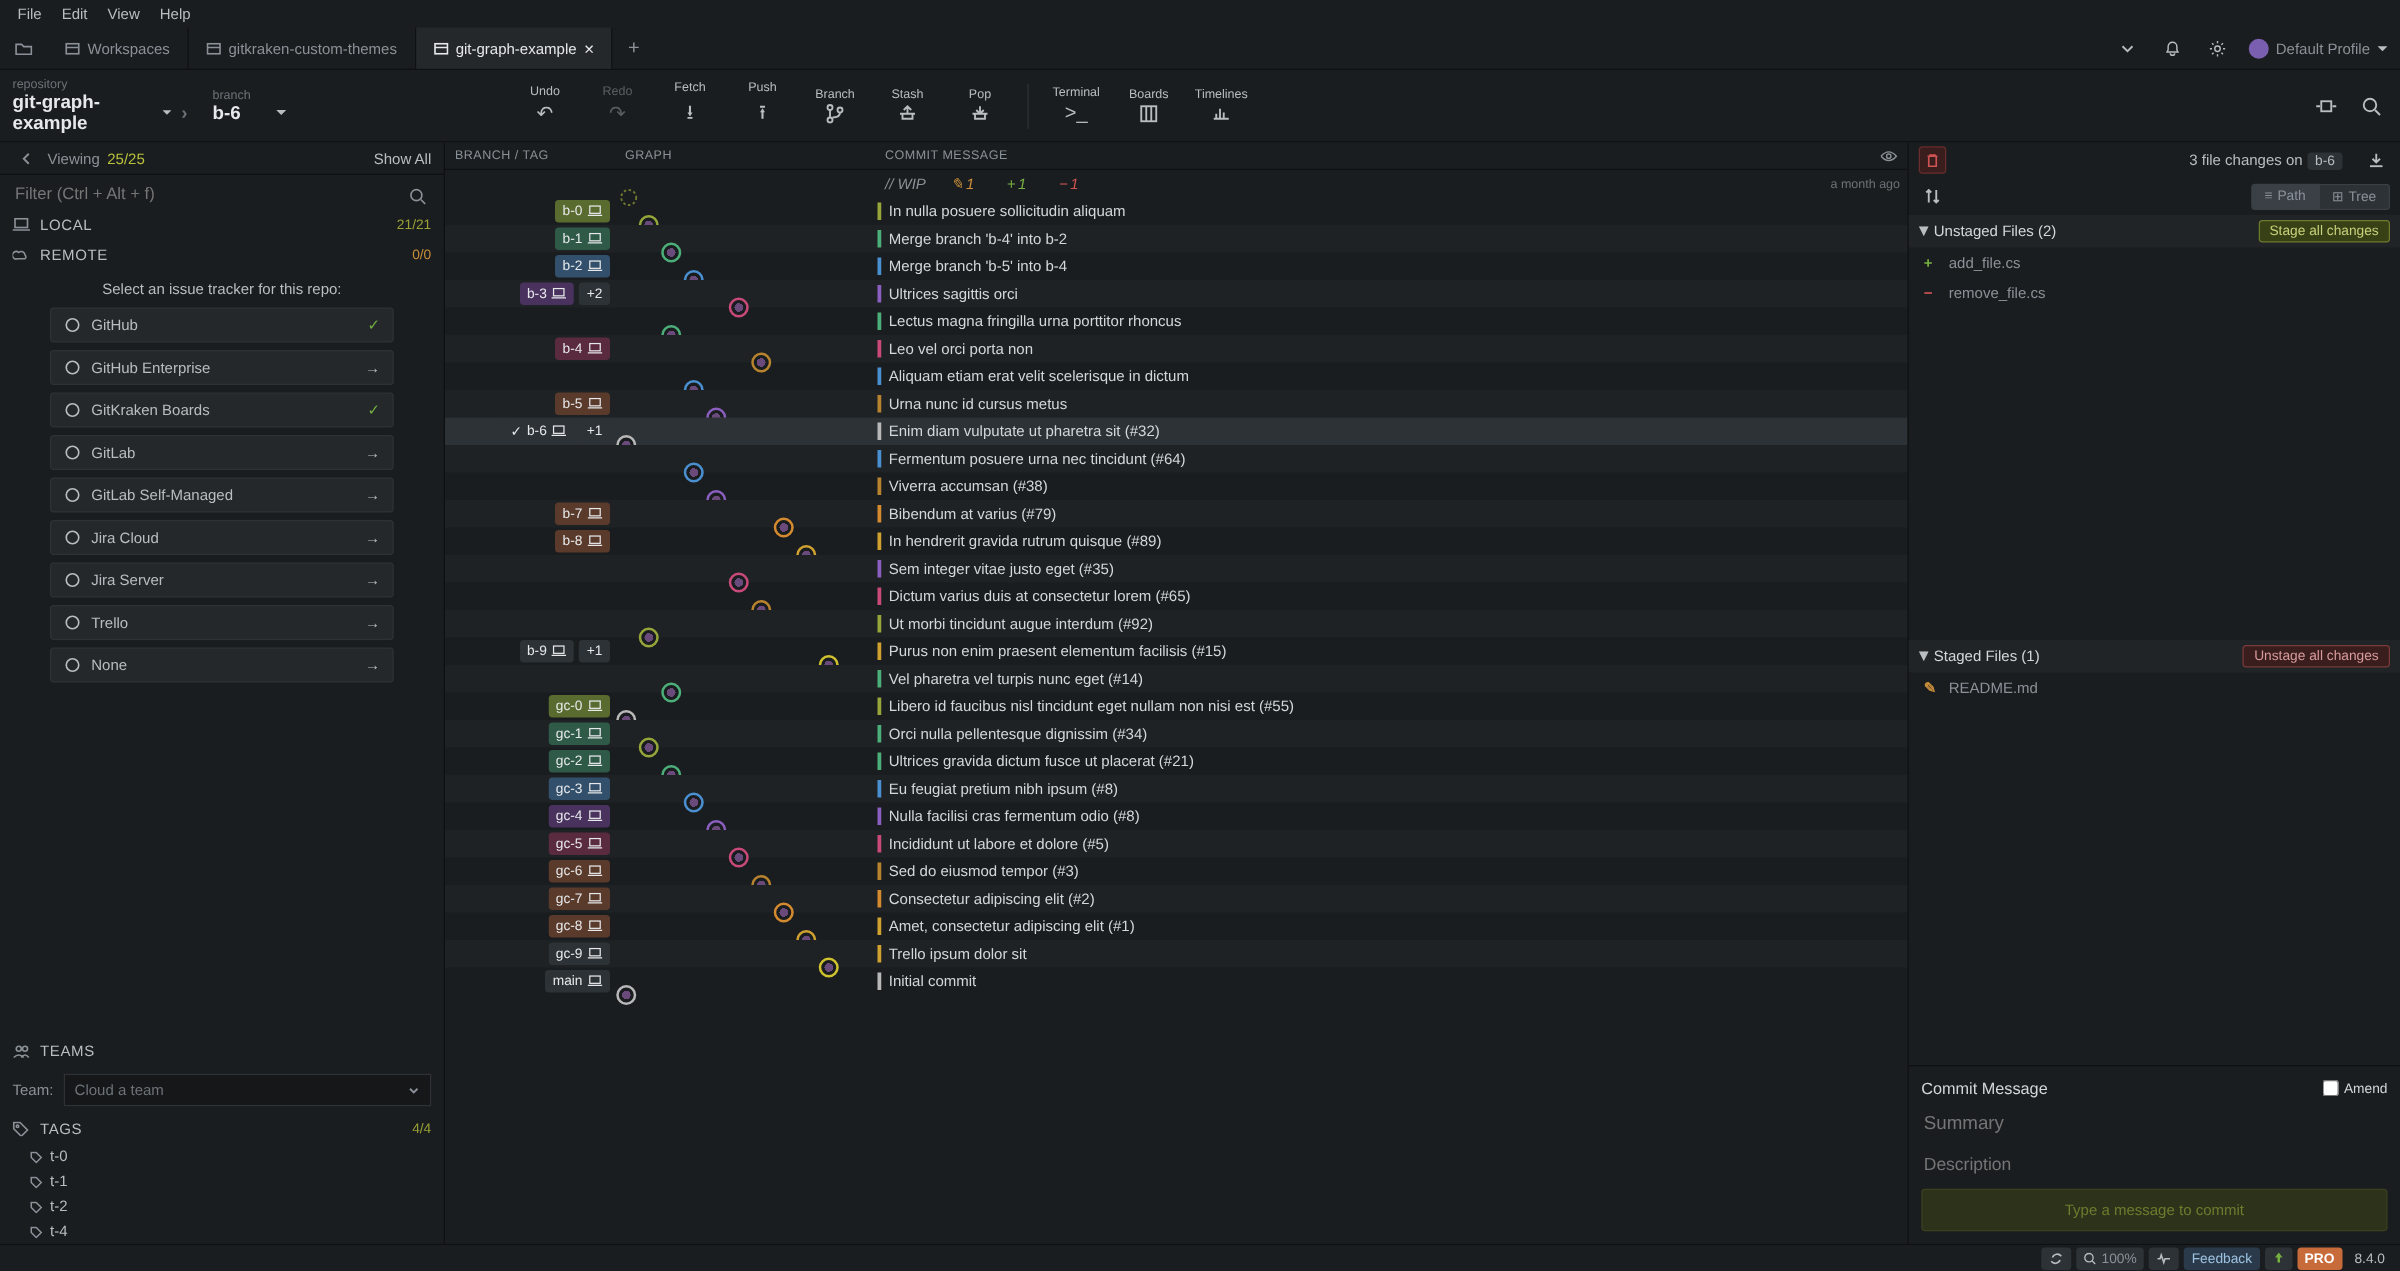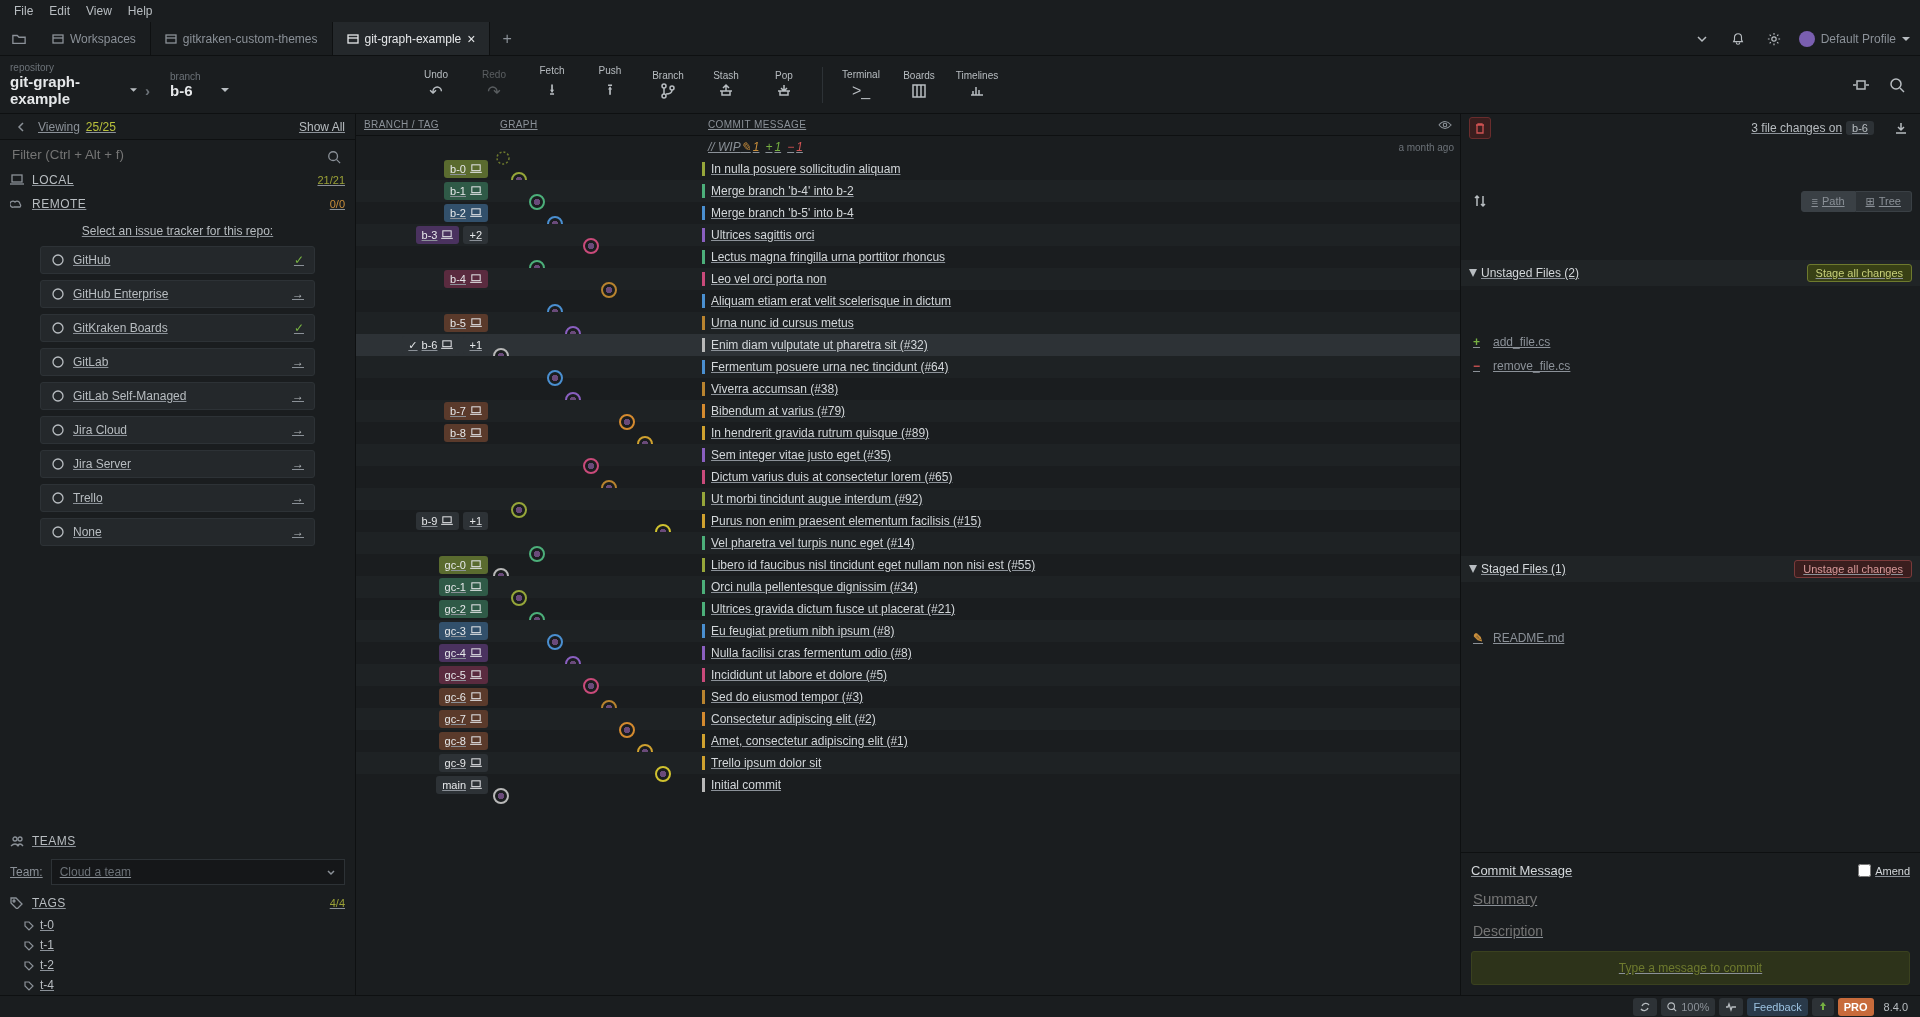--- a/index.html
+++ b/index.html
@@ -25,21 +25,21 @@
 .repobox .val { font-size:15px; color:#e6e8ea; font-weight:600; display:flex; align-items:center; gap:4px; }
 .tbtns { display:flex; gap:6px; margin-left:130px; }
 .tbtn { width:52px; height:48px; display:flex; flex-direction:column; align-items:center; justify-content:center; gap:2px; cursor:pointer; border-radius:3px; }
 .tbtn .l { font-size:10px; color:#b8bdc1; }
 .tbtn .i { font-size:16px; color:#b8bdc1; }
 .tbtn-div { width:1px; height:36px; background:#2d3236; margin:0 6px; align-self:center; }
 .toolbar-row .spacer { flex:1; }
 .toolbar-row .rtools { display:flex; gap:14px; padding-right:12px; }
 
 
-.main { display:flex; height: calc(100% - 22px - 34px - 58px - 22px); text-decoration: underline; }
+.main { display:flex; height: calc(100% - 22px - 34px - 58px - 22px); }
 
 
 .lside { width:356px; background:#1a1d1f; border-right:1px solid #0e1011; display:flex; flex-direction:column; overflow:hidden; }
 .viewing { height:26px; display:flex; align-items:center; padding:0 10px; gap:6px; border-bottom:1px solid #0e1011; }
 .viewing .count { color:#b9c13b; }
 .viewing .showall { margin-left:auto; color:#b8bdc1; cursor:pointer; }
 .filterbox { height:28px; position:relative; }
 .filterbox input { width:100%; height:100%; background:transparent; border:none; padding:0 30px 0 12px; color:#8b9198; outline:none; }
 .filterbox .mag { position:absolute; right:10px; top:6px; }
 .sect { height:24px; display:flex; align-items:center; padding:0 10px; gap:8px; cursor:pointer; }
@@ -70,21 +70,21 @@
 .crow { height:22px; display:flex; align-items:center; position:relative; }
 .crow:nth-child(odd){ background:#1e2224; }
 .crow .tagcol { width:138px; display:flex; justify-content:flex-end; gap:4px; padding-right:6px; }
 .btag { height:18px; padding:0 6px; border-radius:3px; font-size:11px; display:flex; align-items:center; gap:4px; color:#e6e8ea; }
 .crow .graphcol { width:208px; position:relative; }
 .crow .msgcol { flex:1; padding-left:6px; font-size:12px; color:#d3d7da; white-space:nowrap; overflow:hidden; text-overflow:ellipsis; border-left: 3px solid transparent; }
 .glane { position:absolute; top:0; bottom:0; width:2px; }
 .gnode { position:absolute; top:3px; width:16px; height:16px; border-radius:50%; border:2px solid; background:#1a1d1f; }
 
 
-.rside { width:460px; background:#1a1d1f; border-left:1px solid #0e1011; display:flex; flex-direction:column;gap:44px; }
+.rside { width:394px; background:#1a1d1f; border-left:1px solid #0e1011; display:flex; flex-direction:column; }
 .rhdr { height:28px; display:flex; align-items:center; padding:0 8px; gap:8px; }
 .rhdr .del { width:22px; height:22px; background:#3a1e1e; border:1px solid #6a2d2d; display:flex; align-items:center; justify-content:center; border-radius:3px; cursor:pointer; }
 .rhdr .txt { margin-left:auto; font-size:12px; color:#b8bdc1; }
 .rhdr .brtag { background:#2d3236; padding:1px 6px; border-radius:3px; margin-left:4px; font-size:11px; }
 .rhdr .dl { margin-left:8px; cursor:pointer; }
 .rsort { height:30px; display:flex; align-items:center; padding:0 8px; gap:8px; }
 .rsort .srt { cursor:pointer; }
 .rsort .pills { margin-left:auto; display:flex; }
 .rsort .pill { padding:3px 10px; background:#2d3236; border:1px solid #3a4045; font-size:11px; cursor:pointer; }
 .rsort .pill.active { background:#3a4045; }
@@ -443,21 +443,21 @@
         </div>
     </div>
     <div class="rows" id="commits-host">
       <div class="wip">
         <div style="width:138px"></div>
         <div style="width:208px;position:relative">
             <svg style="position:absolute;left:2px;top:4px" width="14" height="14" viewBox="0 0 14 14" fill="none" stroke="#6e7a2e" stroke-width="1.5" stroke-dasharray="2 2">
               <circle cx="7" cy="7" r="6"></circle>
             </svg>
           </div>
-        <div style="flex:1;padding-left:6px;font-style:italic;display:flex;align-items:flex-start;gap:0">
+        <div style="flex:1;padding-left:6px;font-style:italic;display:flex;align-items:flex-start;gap:20px">
           <span>// WIP</span>
           <span class="stat-pill" style="color:#c98e3b">✎ <span>1</span></span>
           <span class="stat-pill" style="color:#76b041">+ <span>1</span></span>
           <span class="stat-pill" style="color:#d05353">− <span>1</span></span>
         </div>
         <div class="dts">a month ago</div>
       </div>
     <div class="crow">
           <div class="tagcol">
             <div class="btag" style="background:#5a6b2f">b-0<svg width="12" height="10" viewBox="0 0 14 12" fill="none" stroke="#e6e8ea" stroke-width="1.2">

